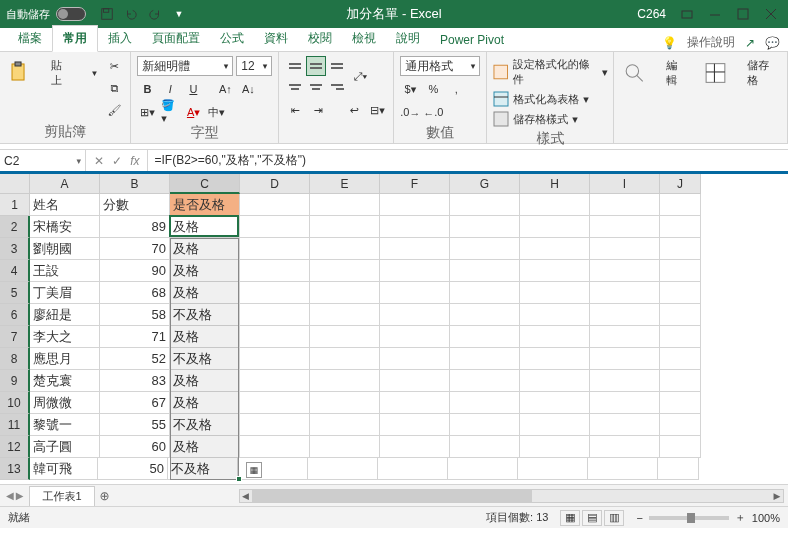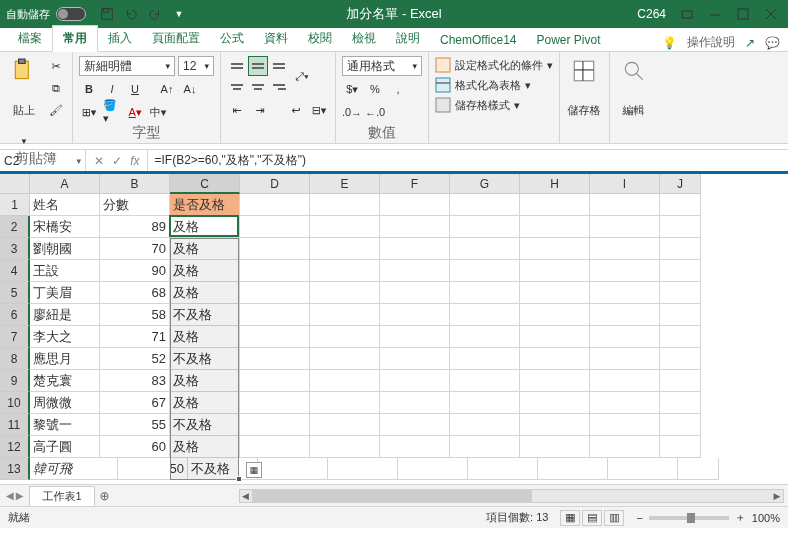--- a/index.html
+++ b/index.html
@@ -22,21 +22,21 @@
 .tab { padding: 4px 10px; font-size: 12px; color: #217346; cursor: pointer; }
 .tab.active { background: #fff; border: 1px solid #d4d4d4; border-bottom: 1px solid #fff; position: relative; top: 1px; font-weight: bold; }
 .tab.file { color: #217346; }
 .ribbon-tabs .tail { margin-left: auto; display: flex; align-items: center; gap: 10px; padding-right: 8px; color: #666; }
 
 
 .ribbon { height: 92px; background: #f3f3f3; border-bottom: 1px solid #d4d4d4; display: flex; }
 .group { border-right: 1px solid #d4d4d4; padding: 4px 6px 0 6px; display: flex; flex-direction: column; justify-content: space-between; }
 .group-label { text-align: center; font-size: 14px; color: #666; padding: 2px 0; }
 .group-body { flex: 1; display: flex; gap: 4px; align-items: flex-start; }
-.big-btn { display: flex; flex-direction: column; align-items: center; gap: 19px; padding: 2px; font-size: 11px; min-width: 36px; }
+.big-btn { display: flex; flex-direction: row; align-items: center; gap: 19px; padding: 2px; font-size: 11px; min-width: 36px; }
 .big-btn svg { width: 26px; height: 26px; }
 .col { display: flex; flex-direction: column; gap: 2px; }
 .row { display: flex; gap: 3px; align-items: center; }
 .ctl { border: 1px solid #ababab; background: #fff; height: 20px; font-size: 12px; padding: 0 4px; display: flex; align-items: center; }
 .btn-sm { width: 20px; height: 20px; display: flex; align-items: center; justify-content: center; border: 1px solid transparent; font-size: 11px; }
 .align-grid { display: grid; grid-template-columns: repeat(3, 20px); grid-template-rows: repeat(2, 20px); gap: 1px; }
 .align-cell { border: 1px solid transparent; display: flex; flex-direction: column; justify-content: center; align-items: center; gap: 2px; padding: 2px; }
 .align-cell.sel { background: #c8e0cf; border-color: #217346; }
 .aline { width: 12px; height: 2px; background: #666; }
 .styles-col .srow { display: flex; align-items: center; gap: 4px; font-size: 11px; padding: 1px 0; }
@@ -146,21 +146,20 @@
 <div class="ribbon-tabs">
   <div class="tab file">檔案</div>
   <div class="tab active">常用</div>
   <div class="tab">插入</div>
   <div class="tab">頁面配置</div>
   <div class="tab">公式</div>
   <div class="tab">資料</div>
   <div class="tab">校閱</div>
   <div class="tab">檢視</div>
   <div class="tab">說明</div>
-  <div class="tab">ChemOffice14</div>
   <div class="tab">Power Pivot</div>
   <div class="tail">
     <span>💡</span>
     <span>操作說明</span>
     <span style="color:#217346">↗</span>
     <span>💬</span>
   </div>
 </div>
 
 <div class="ribbon">
@@ -295,44 +294,45 @@
             </svg><span>設定格式化的條件</span>▾</div>
         <div class="srow"><svg viewBox="0 0 16 16">
               <rect x="1" y="1" width="14" height="14" fill="#daeef3" stroke="#2e8bab"></rect>
               <line x1="1" y1="6" x2="15" y2="6"></line>
             </svg><span>格式化為表格</span>▾</div>
         <div class="srow"><svg viewBox="0 0 16 16">
               <rect x="1" y="1" width="14" height="14" fill="#e6e6e6" stroke="#888"></rect>
             </svg><span>儲存格樣式</span>▾</div>
       </div>
     </div>
+    <div class="group-label">樣式</div>
+  </div>
+
+  <div class="group" style="min-width:44px;border-right:none">
+    <div class="group-body" style="justify-content:center;width:100%">
+        <div class="big-btn">
+          <svg viewBox="0 0 24 24">
+            <circle cx="10" cy="10" r="6" fill="none" stroke="#888"></circle>
+            <line x1="14" y1="14" x2="20" y2="20" stroke="#888"></line>
+          </svg>
+          <span>編輯</span>
+        </div>
+      </div>
+    <div class="group-label"></div>
   </div>
 
   <div class="group" style="min-width:44px">
     <div class="group-body" style="justify-content:center;width:100%">
         <div class="big-btn">
           <svg viewBox="0 0 24 24">
             <rect x="3" y="3" width="18" height="18" fill="#fff" stroke="#888"></rect>
             <line x1="3" y1="11" x2="21" y2="11"></line>
             <line x1="11" y1="3" x2="11" y2="21"></line>
           </svg>
           <span>儲存格</span>
-        </div>
-      </div>
-    <div class="group-label"></div>
-  </div>
-
-  <div class="group" style="min-width:44px;border-right:none">
-    <div class="group-body" style="justify-content:center;width:100%">
-        <div class="big-btn">
-          <svg viewBox="0 0 24 24">
-            <circle cx="10" cy="10" r="6" fill="none" stroke="#888"></circle>
-            <line x1="14" y1="14" x2="20" y2="20" stroke="#888"></line>
-          </svg>
-          <span>編輯</span>
         </div>
       </div>
     <div class="group-label"></div>
   </div>
 </div>
 
 <div style="height:6px;background:#fff;border-bottom:1px solid #d4d4d4"></div>
 
 <div class="fx-bar">
   <div class="namebox">
@@ -515,21 +515,21 @@
         <div class="cell" style="width: 70px;">及格</div>
         <div class="cell" style="width: 70px;"></div>
         <div class="cell" style="width: 70px;"></div>
         <div class="cell" style="width: 70px;"></div>
         <div class="cell" style="width: 70px;"></div>
         <div class="cell" style="width: 70px;"></div>
         <div class="cell" style="width: 70px;"></div>
         <div class="cell" style="width: 41px;"></div>
       </div>
       <div class="crow">
-        <div class="cell" style="width: 88px; font-style: italic;">韓可飛</div>
+        <div class="cell" style="width: 68px;">韓可飛</div>
         <div class="cell right" style="width: 70px;">50</div>
         <div class="cell" style="width: 70px;">不及格</div>
         <div class="cell" style="width: 70px;"></div>
         <div class="cell" style="width: 70px;"></div>
         <div class="cell" style="width: 70px;"></div>
         <div class="cell" style="width: 70px;"></div>
         <div class="cell" style="width: 70px;"></div>
         <div class="cell" style="width: 70px;"></div>
         <div class="cell" style="width: 41px;"></div>
       </div>

